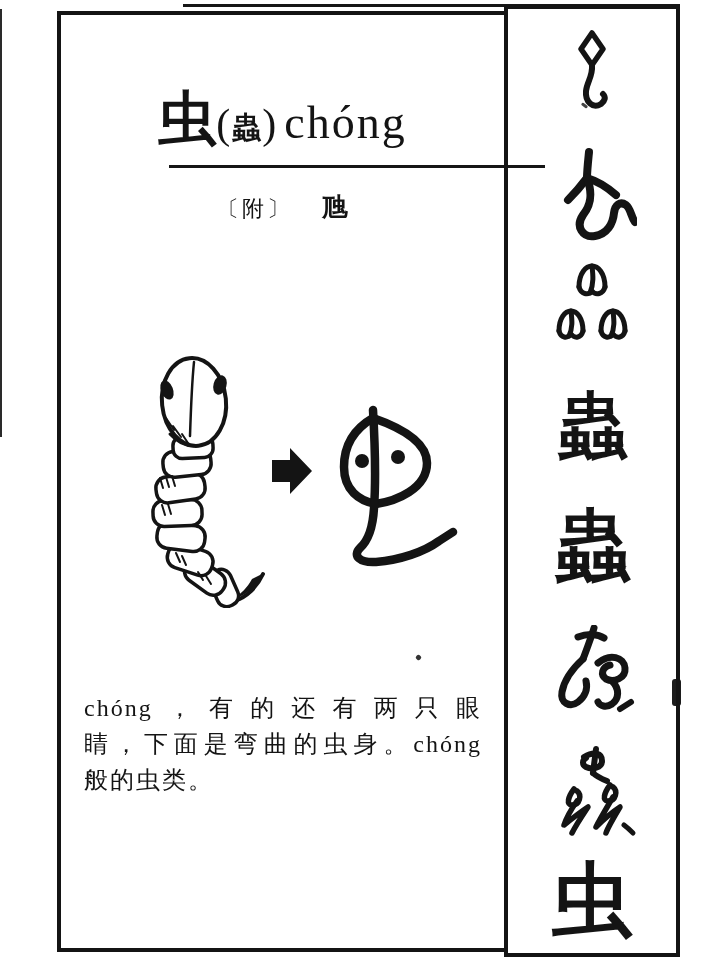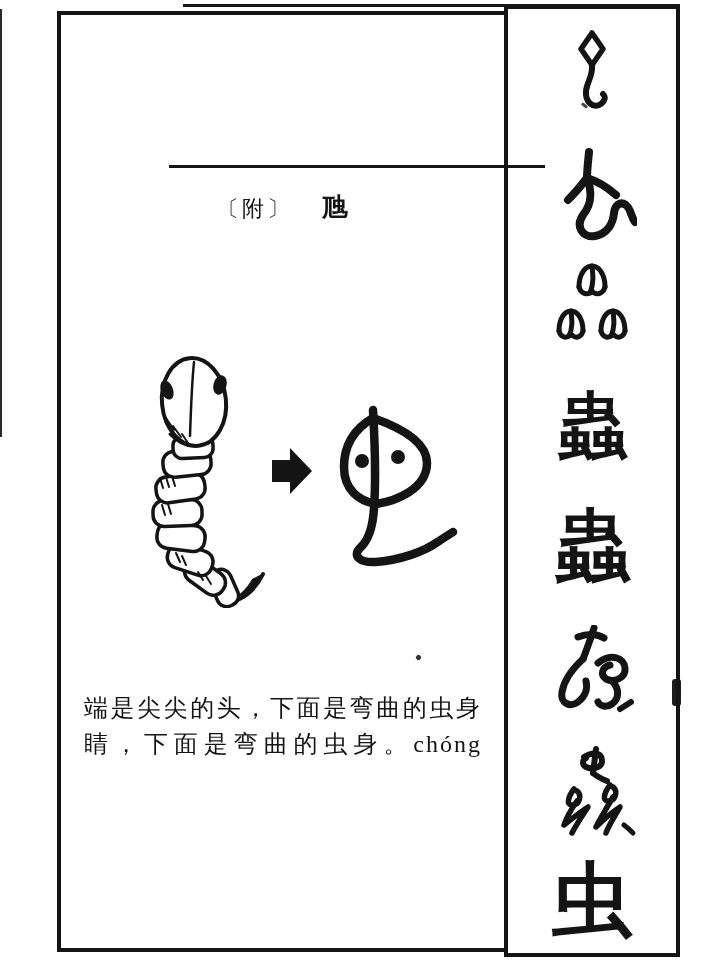--- a/index.html
+++ b/index.html
@@ -48,20 +48,23 @@
 <div class="page">
 
   <div class="abs top-rule"></div>
   <div class="abs left-edge"></div>
   <div class="abs smudge"></div>
   <div class="abs speck-a"></div>
   <div class="abs speck-b"></div>
 
   <main class="abs entry-box"></main>
 
+  <div class="abs title">
+    <span class="hz-big">虫</span><span class="paren">(</span><span class="hz-trad">蟲</span><span class="paren">)</span><span class="pinyin">chóng</span>
+  </div>
   <div class="abs title-rule"></div>
 
   <div class="abs attach">
     <span class="attach-label">〔附〕</span>
     <span class="attach-char">虺</span>
   </div>
 
   <svg class="abs" style="left:140px;top:350px;" width="330" height="258" viewBox="0 0 330 258">
     <g>
 
@@ -92,22 +95,23 @@
     <polygon class="fill" points="132,110 150,110 150,98 172,121 150,144 150,132 132,132"></polygon>
     <g>
       <path class="stroke" stroke-width="8.5" d="M233,68 C214,79 204,96 204,117 C204,140 219,151 236,154 C256,151 287,139 287,113 C287,91 259,77 233,68 Z"></path>
       <circle class="fill" cx="222" cy="111" r="7"></circle>
       <circle class="fill" cx="258" cy="107" r="7"></circle>
       <path class="stroke" stroke-width="8.5" d="M233,60 C235,95 236,130 234,158 C233,176 229,190 220,198 C212,206 220,213 236,212 C260,210 284,202 299,191 L313,182"></path>
     </g>
   </svg>
 
   <div class="abs paragraph">
-    <div class="pline">端是尖尖的头，下面是弯曲的虫身</div>
+    <div class="pline">chóng，有的还有两只眼</div>
     <div class="pline">睛，下面是弯曲的虫身。chóng</div>
+    <div class="pline last">般的虫类。</div>
   </div>
 
   <aside class="abs sidebar">
     <div class="form" style="top:21px;">
       <svg width="50" height="84" viewBox="0 0 50 84">
         <path class="stroke" stroke-width="5.5" d="M25,3 L36,19 L25,35 L14,19 Z"></path>
         <path class="stroke" stroke-width="6" d="M25,35 C26,46 20,52 19,61 C18,72 26,79 34,74 C38,71 39,67 36,64"></path>
       </svg>
     </div>
     <div class="form" style="top:138px;">

